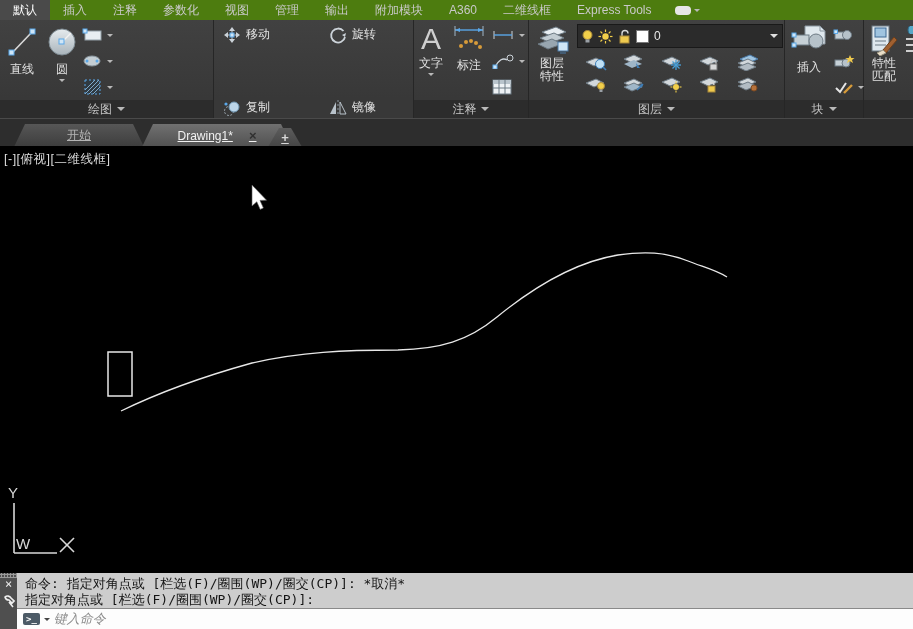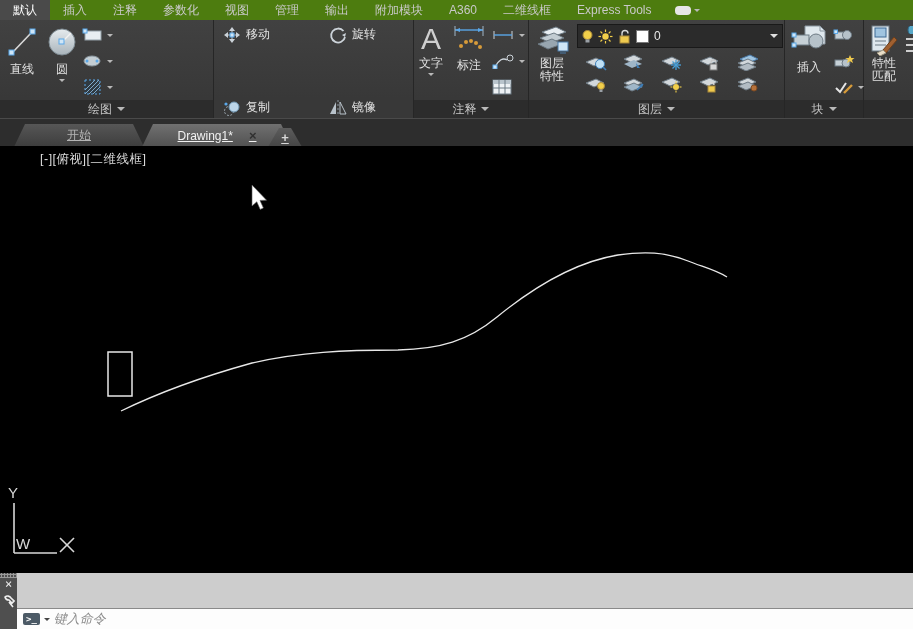--- a/index.html
+++ b/index.html
@@ -40,21 +40,21 @@
             border-top:1px solid #4a4a4a;}
   .ftab{position:absolute;bottom:0;height:23px;display:flex;align-items:center;justify-content:center;
         font-size:12px;clip-path:polygon(11px 0,calc(100% - 11px) 0,100% 100%,0 100%);text-decoration:underline;}
   #tab-start{left:14px;width:130px;background:linear-gradient(#565656,#3d3d3d);color:#b5b5b5;}
   #tab-drawing{left:142px;width:150px;background:linear-gradient(#707070,#515151);color:#f2f2f2;gap:16px;}
   #tab-drawing .x{color:#303030;font-size:13px;font-weight:bold;}
   #tab-new{left:268px;width:34px;height:19px;background:linear-gradient(#5c5c5c,#454545);color:#d8d8d8;
            font-size:13px;font-weight:bold;}
   
   #canvas{position:absolute;top:146px;left:0;width:913px;height:427px;background:#000;}
-  #vplabel{position:absolute;top:5px;left:4px;color:#dcdcdc;font-size:12.5px;letter-spacing:0.5px;margin-left:36px;}
+  #vplabel{position:absolute;top:5px;left:4px;color:#dcdcdc;font-size:12.5px;letter-spacing:0.5px;}
   
   #cmd{position:absolute;top:573px;left:0;width:913px;height:56px;background:#cdcdcd;
        font-family:"DejaVu Sans Mono",monospace;}
   #cmd-strip{position:absolute;left:0;top:0;width:17px;height:56px;background:#4f4f4f;
              display:flex;flex-direction:column;align-items:center;padding-top:6px;gap:6px;box-sizing:border-box;}
   #cmd-strip .grip{position:absolute;top:0;left:0;width:17px;height:5px;
     background-image:radial-gradient(#9a9a9a 1px,transparent 1.2px);background-size:3px 3px;}
   #cmd-strip .x{color:#efefef;font-size:12px;line-height:10px;}
   #cmd-hist{position:absolute;left:17px;top:0;width:896px;height:35px;padding:3px 0 0 8px;
             box-sizing:border-box;color:#141414;font-size:13px;line-height:16px;}
@@ -565,20 +565,24 @@
   </div>
 
   <div id="cmd">
     <div id="cmd-strip">
       <span class="grip"></span>
       <span class="x">×</span>
       <svg width="12" height="14">
         <path d="M2,2 A4,4 0 0 1 8,3 L11,6 L9,8 L6,5 A4,4 0 0 1 2,2 Z M6,7 L10,12" fill="none" stroke="#efefef" stroke-width="1.6"></path>
       </svg>
     </div>
+    <div id="cmd-hist">
+      <div>命令: 指定对角点或 [栏选(F)/圈围(WP)/圈交(CP)]: *取消*</div>
+      <div>指定对角点或 [栏选(F)/圈围(WP)/圈交(CP)]:</div>
+    </div>
     <div id="cmd-input">
       <span id="prompt-box">&gt;_</span>
       <i class="cv sm"></i>
       <span id="cmd-placeholder">键入命令</span>
     </div>
   </div>
 
 </div>
 
 </body></html>

